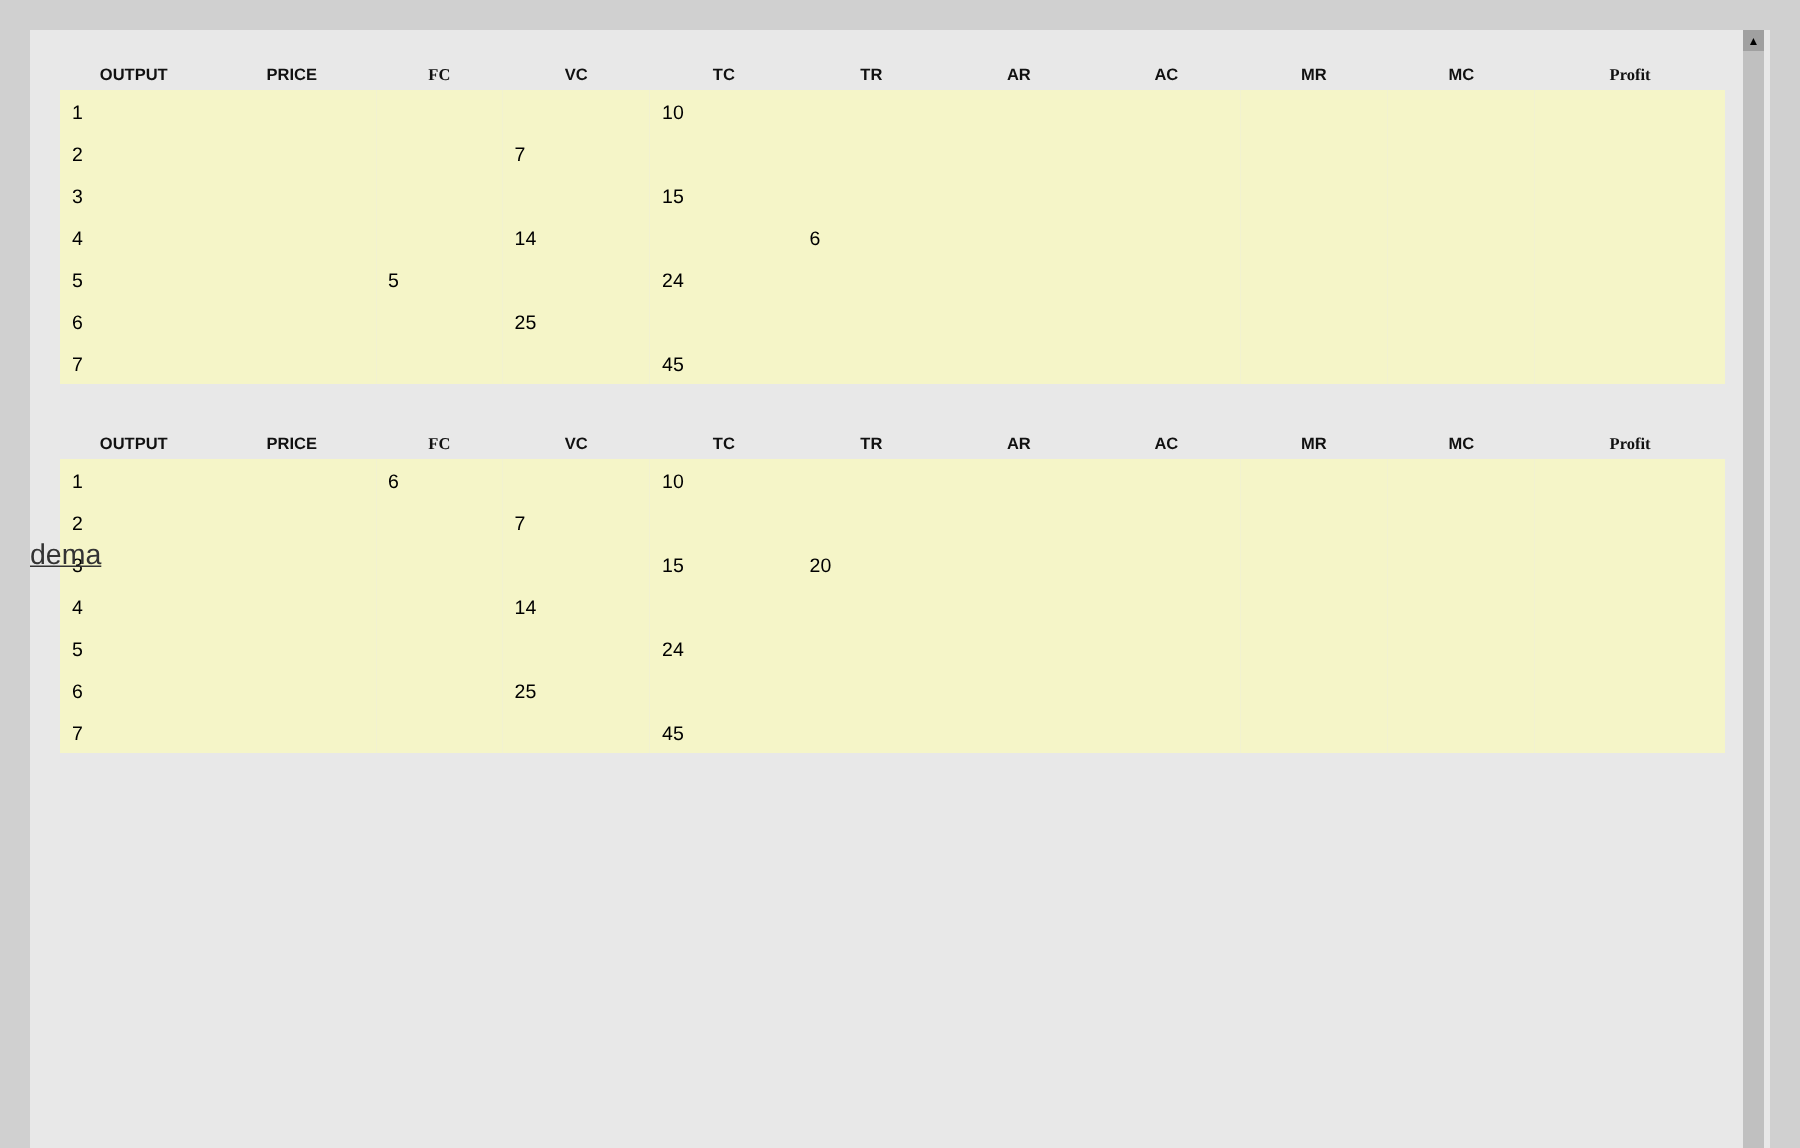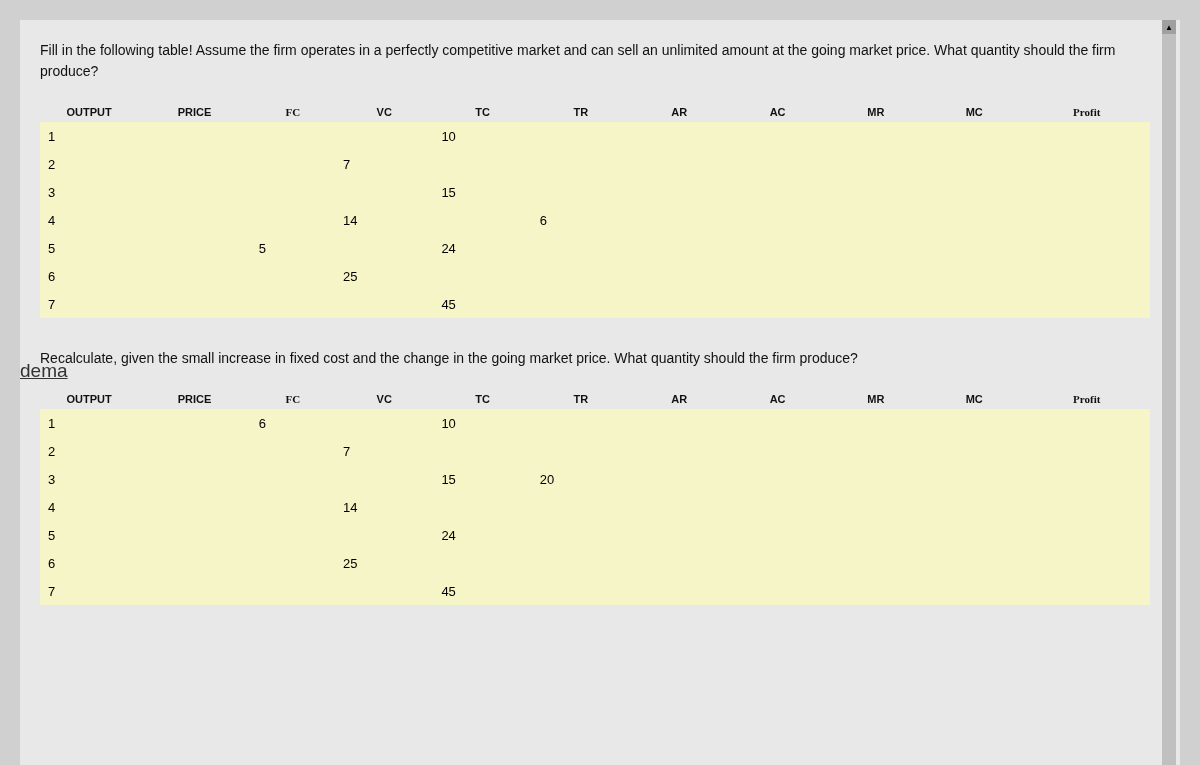--- a/index.html
+++ b/index.html
@@ -96,21 +96,20 @@
       color: #333;
       writing-mode: horizontal-tb;
       text-decoration: underline;
     }
   </style>
 </head>
 <body>
 
 <div class="page">
 
-  <p class="instruction-text">Fill in the following table!  Assume the firm operates in a perfectly competitive market and can sell an unlimited amount at the going market price.  What quantity should the firm produce?</p>
 
   <div class="table-section">
     <table class="table-wrapper">
       <thead>
         <tr class="header-row">
           <th class="col-output">OUTPUT</th>
           <th class="col-price">PRICE</th>
           <th class="col-fc">FC</th>
           <th class="col-vc">VC</th>
           <th class="col-tc">TC</th>
@@ -213,21 +212,20 @@
             <td class="empty-cell"></td>
             <td class="empty-cell"></td>
             <td class="empty-cell"></td>
           </tr>
         </tbody>
     </table>
   </div>
 
   <div class="dema-label">dema</div>
 
-  <p class="recalc-text">Recalculate, given the small increase in fixed cost and the change in the going market price.  What quantity should the firm produce?</p>
 
   <div class="table-section">
     <table class="table-wrapper">
       <thead>
         <tr class="header-row">
           <th class="col-output">OUTPUT</th>
           <th class="col-price">PRICE</th>
           <th class="col-fc">FC</th>
           <th class="col-vc">VC</th>
           <th class="col-tc">TC</th>

